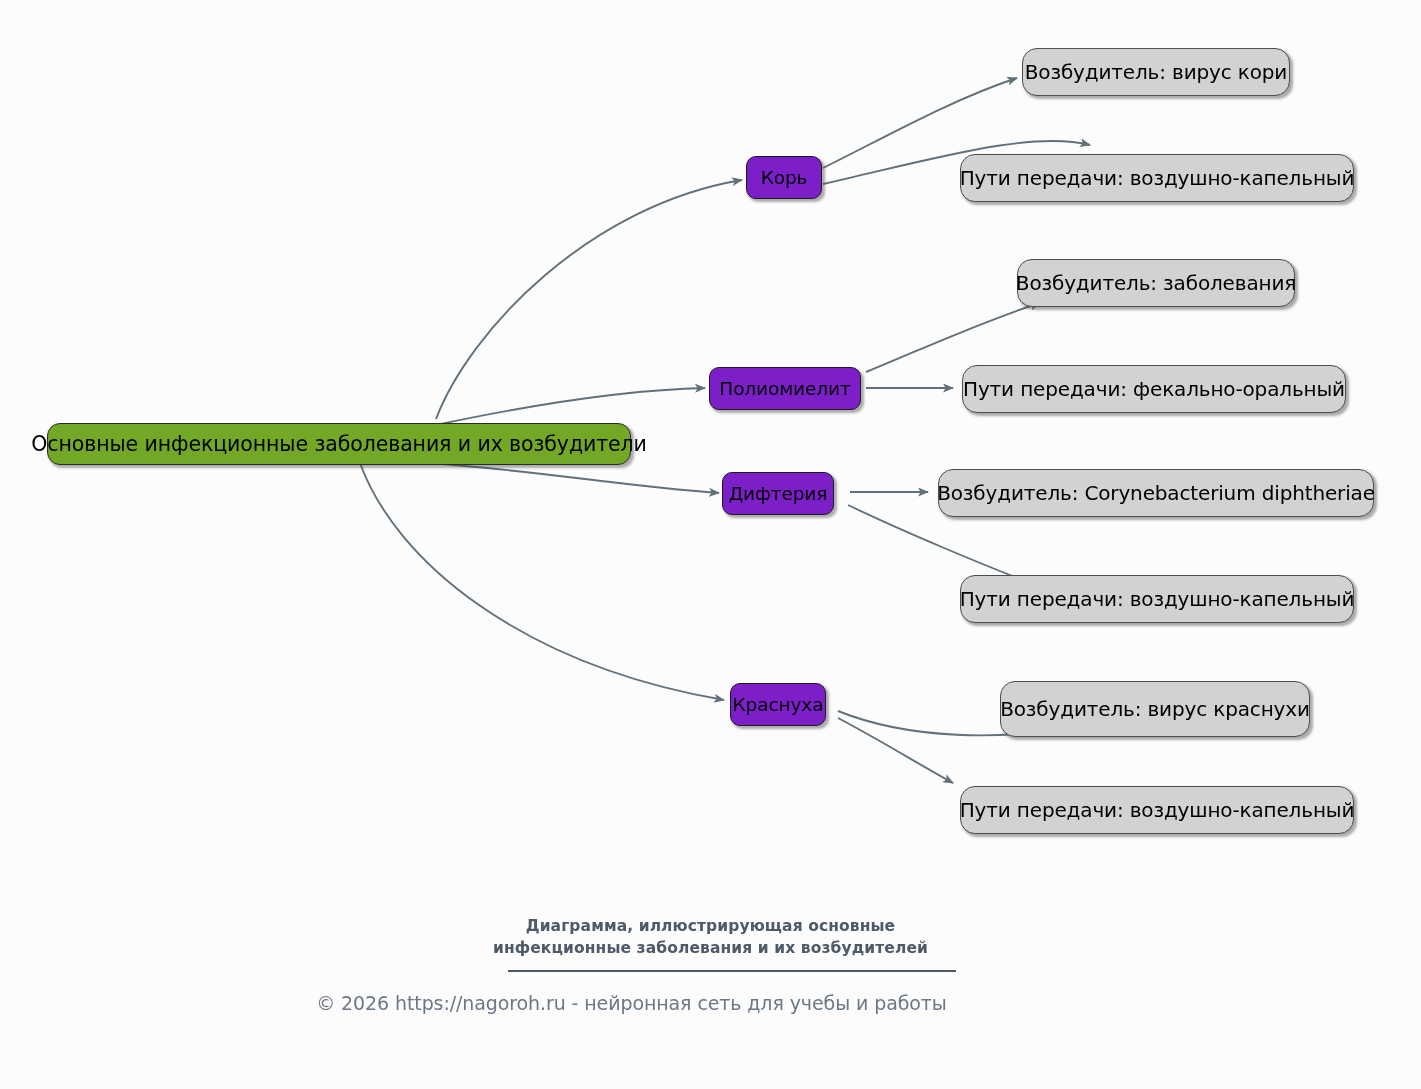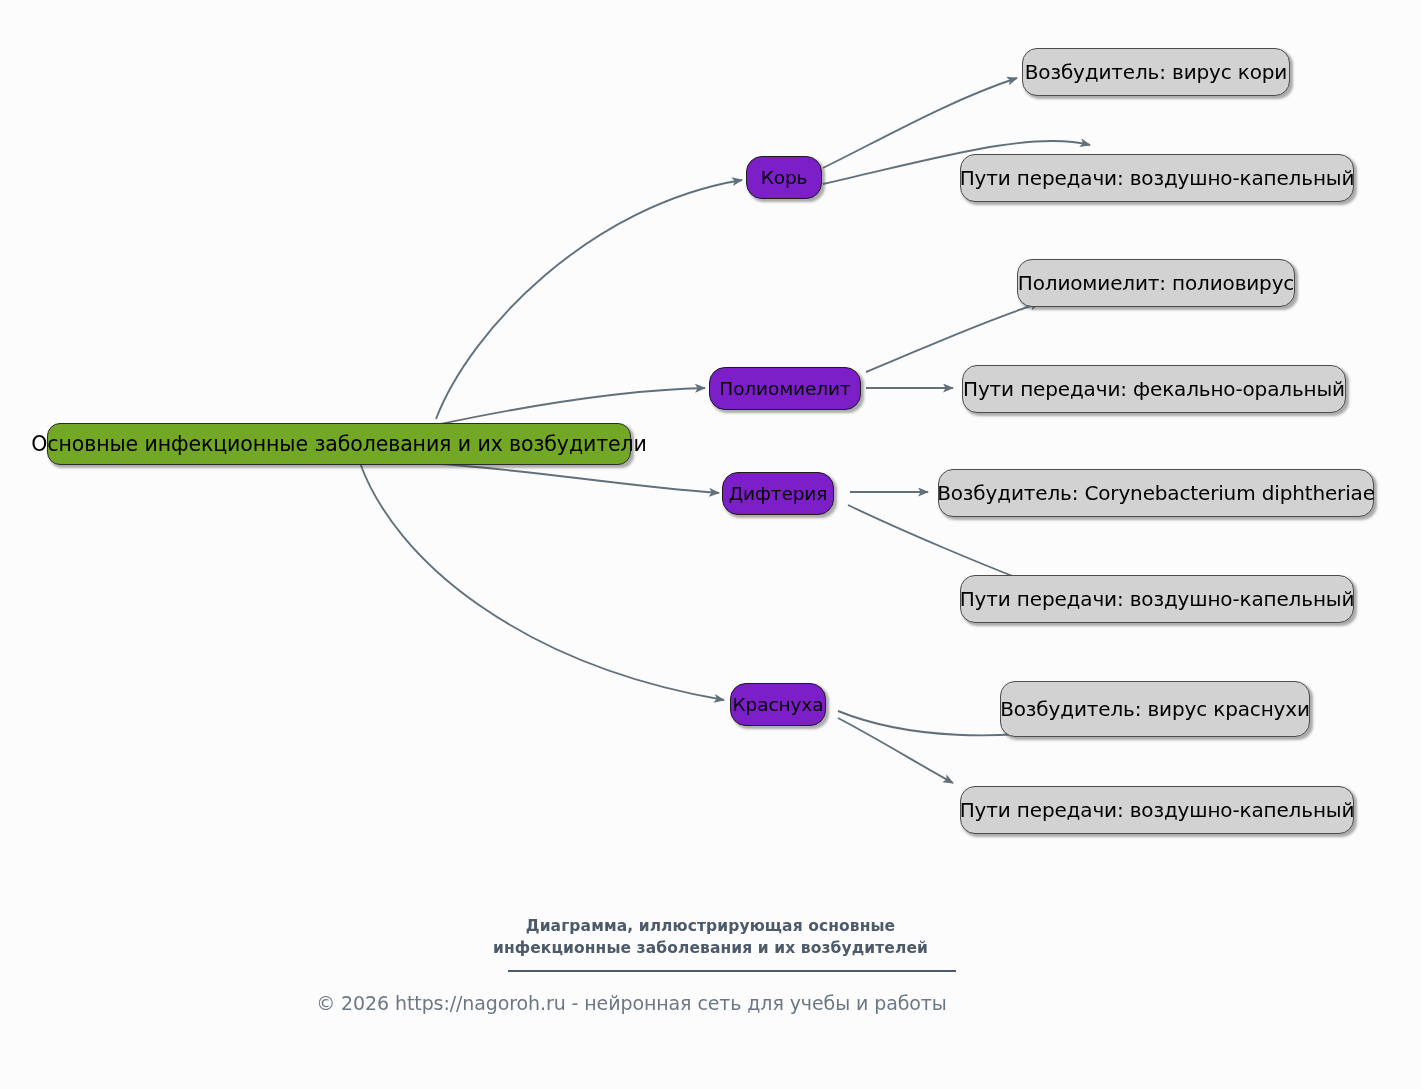--- a/index.html
+++ b/index.html
@@ -45,21 +45,21 @@
     border: 1.6px solid #2b2b2b;
     border-radius: 13px;
     font-size: 20.5px;
     letter-spacing: -0.1px;
     box-shadow: 2.5px 2.5px 2.5px rgba(60,60,60,0.42);
   }
 
   .node-disease {
     background: #7d1fc9;
     border: 1.6px solid #1c1c1c;
-    border-radius: 16px;
+    border-radius: 10px;
     font-size: 18.5px;
     letter-spacing: -0.1px;
     box-shadow: 2.5px 2.5px 2.5px rgba(60,60,60,0.42);
   }
 
   .node-detail {
     background: #d2d2d2;
     border: 1.7px solid #4d4d4d;
     border-radius: 15px;
     font-size: 20px;
@@ -144,21 +144,21 @@
     <span>Возбудитель: вирус кори</span>
   </div>
   <div class="node node-detail" style="left:960px; top:154px; width:394px; height:48px;">
     <span>Пути передачи: воздушно-капельный</span>
   </div>
 
   <div class="node node-disease" style="left:709px; top:367px; width:152px; height:43px;">
     <span>Полиомиелит</span>
   </div>
   <div class="node node-detail" style="left:1017px; top:259px; width:278px; height:48px;">
-    <span>Полиомиелит: полиовирус</span>
+    <span>Возбудитель: заболевания</span>
   </div>
   <div class="node node-detail" style="left:962px; top:365px; width:384px; height:48px;">
     <span>Пути передачи: фекально-оральный</span>
   </div>
 
   <div class="node node-disease" style="left:722px; top:472px; width:112px; height:43px;">
     <span>Дифтерия</span>
   </div>
   <div class="node node-detail" style="left:938px; top:469px; width:436px; height:48px;">
     <span>Возбудитель: Corynebacterium diphtheriae</span>

